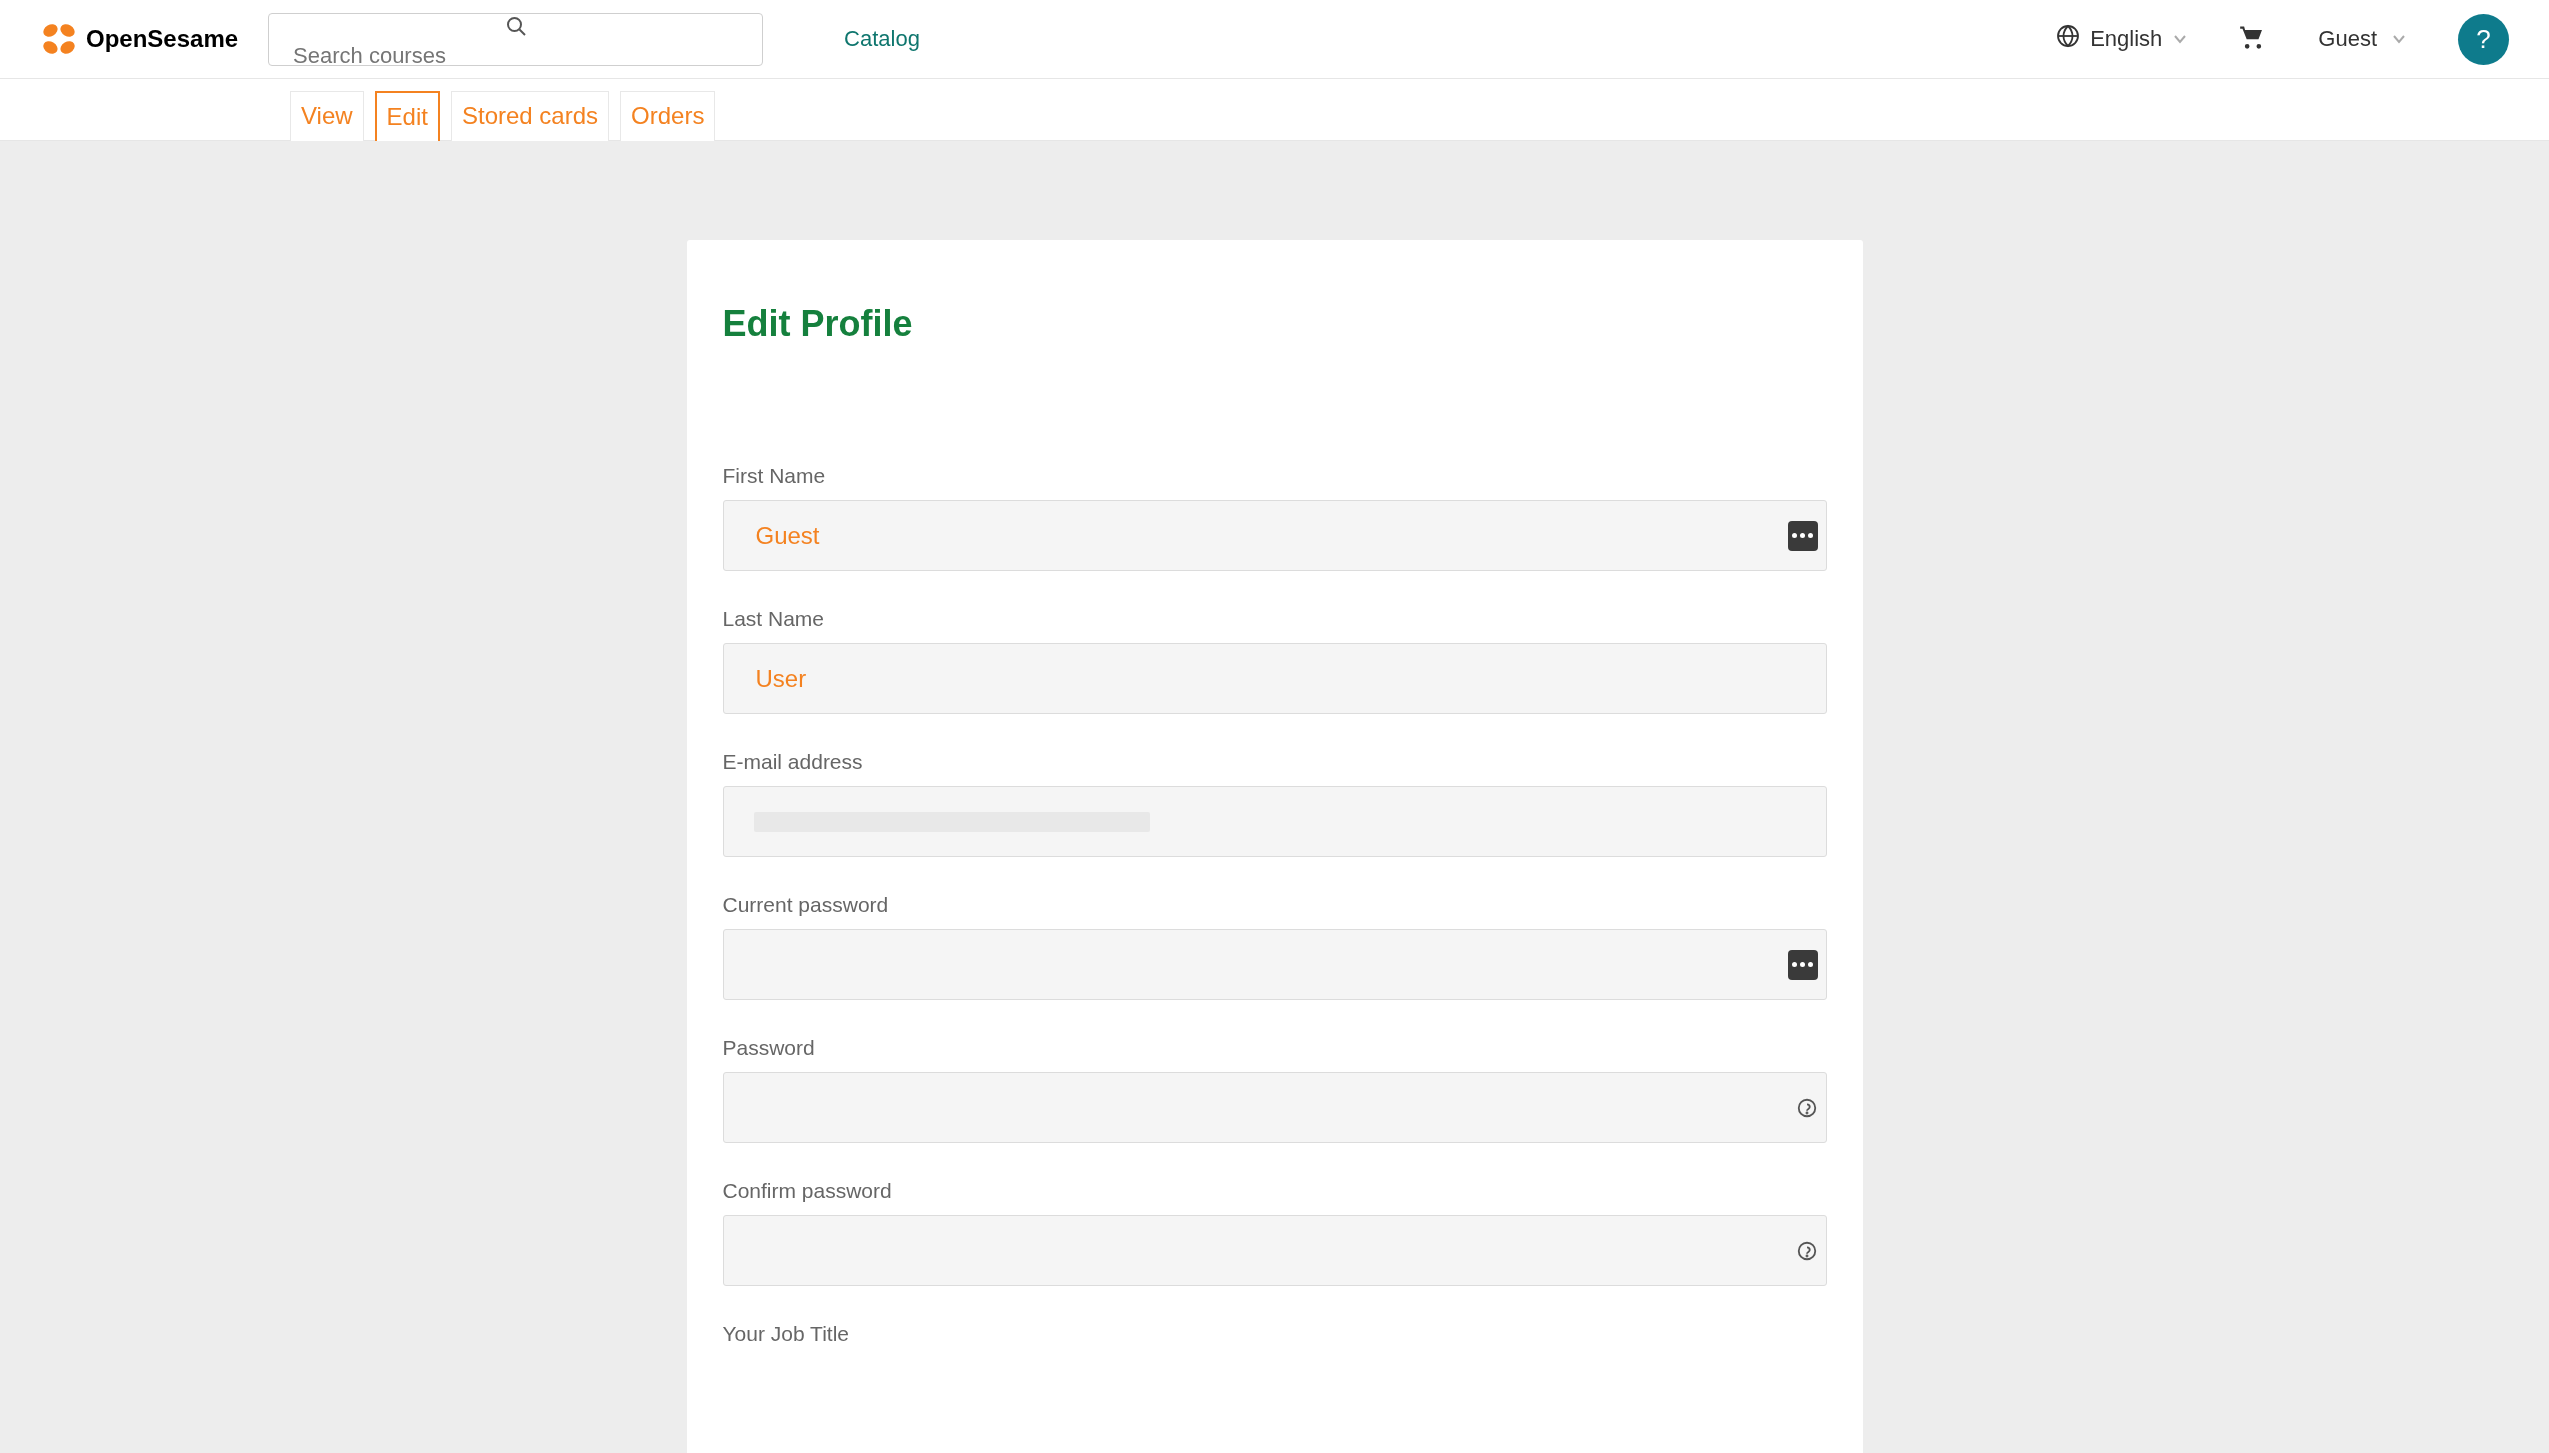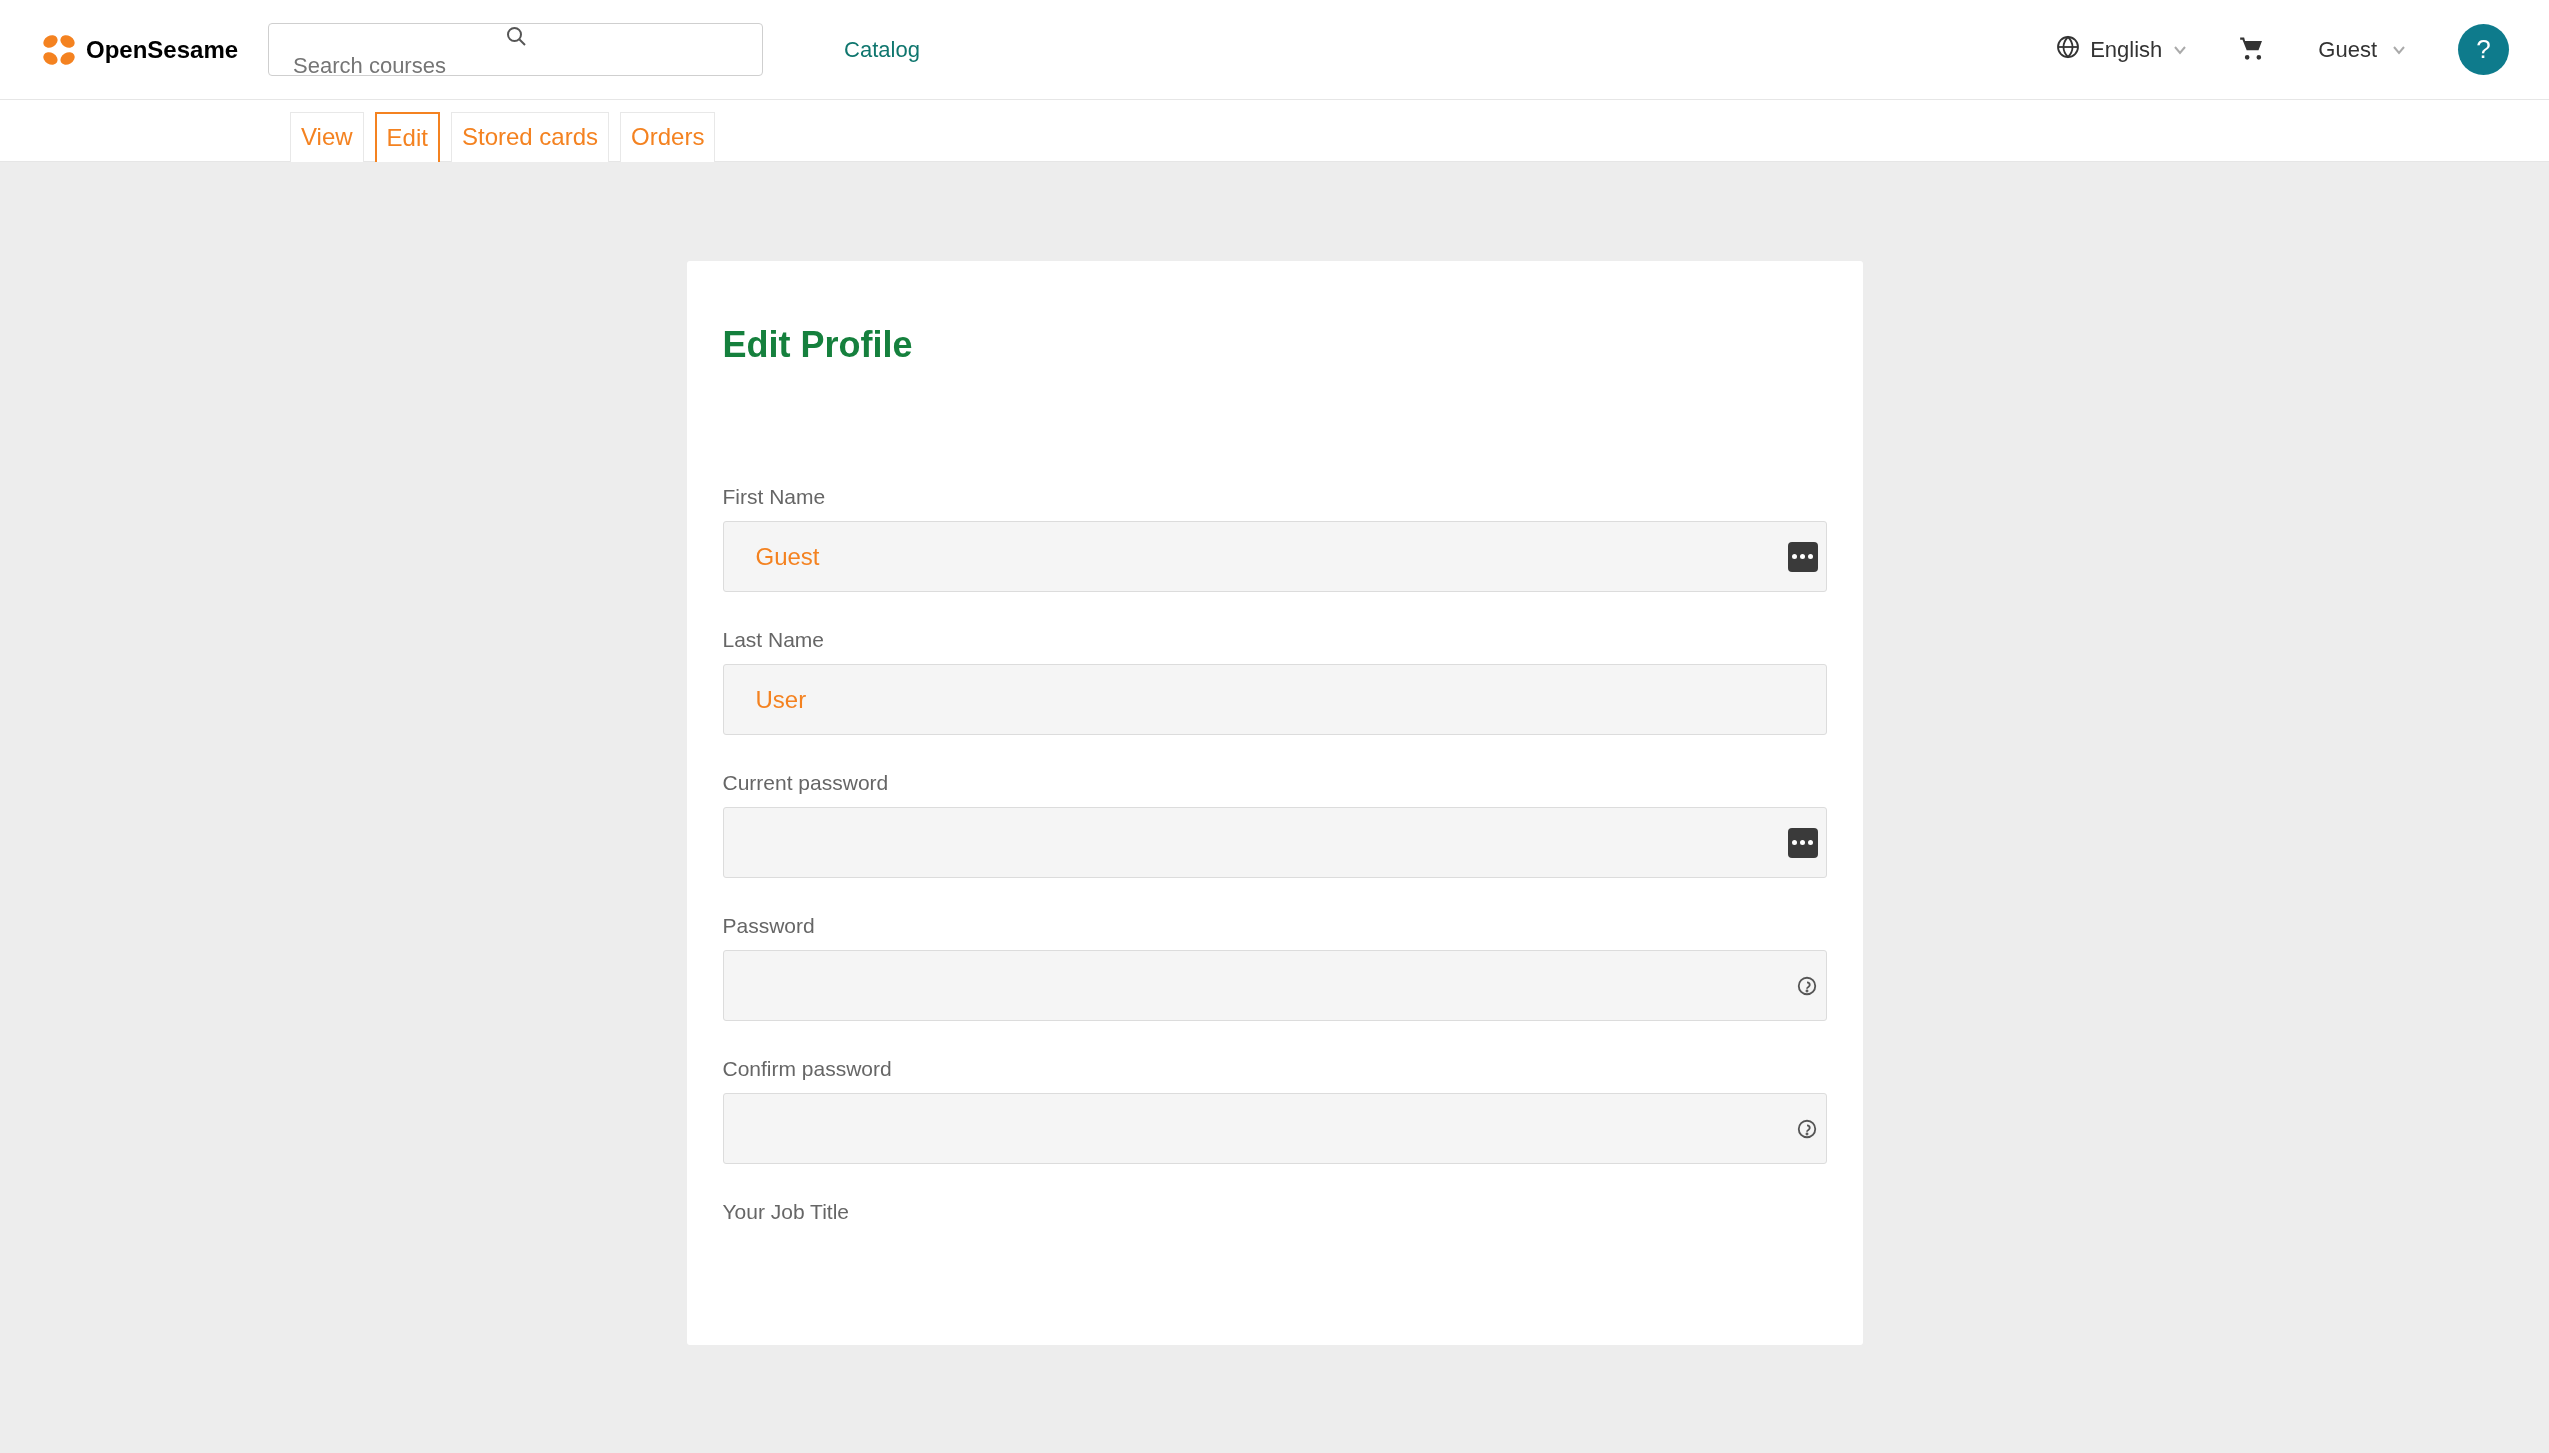--- a/index.html
+++ b/index.html
@@ -15,21 +15,21 @@
     --teal:#0e7b8c;
   }
   html,body{margin:0;padding:0;font-family:"Segoe UI",Helvetica,Arial,sans-serif;background:var(--bg);color:var(--text-dark);}
   body{min-height:1453px;}
   a{text-decoration:none;}
 
   
   .topnav{
     background:#fff;
     border-bottom:1px solid var(--header-border);
-    height:100px;
+    height:79px;
     display:flex;
     align-items:center;
     padding:0 40px 0 40px;
     box-sizing:border-box;
   }
   .logo{display:flex;align-items:center;gap:8px;margin-right:30px;}
   .logo-mark{width:38px;height:38px;}
   .logo-name{font-size:24px;font-weight:600;color:#000;}
   .search-wrap{
     display:flex;align-items:center;
@@ -218,20 +218,27 @@
       </div>
     </div>
 
     <div class="field">
       <div class="field-label">Last Name</div>
       <div class="input-box">
         <input class="input-text" type="text" value="User" style="">
       </div>
     </div>
 
+    <div class="field">
+      <div class="field-label">E-mail address</div>
+      <div class="input-box">
+        <div class="email-redact"></div>
+
+      </div>
+    </div>
 
     <div class="field">
       <div class="field-label">Current password</div>
       <div class="input-box">
         <input class="input-text muted" type="password" value="" style="">
         <span class="suffix-icon">
           <span class="kbd-badge">
               <span></span>
               <span></span>
               <span></span>

